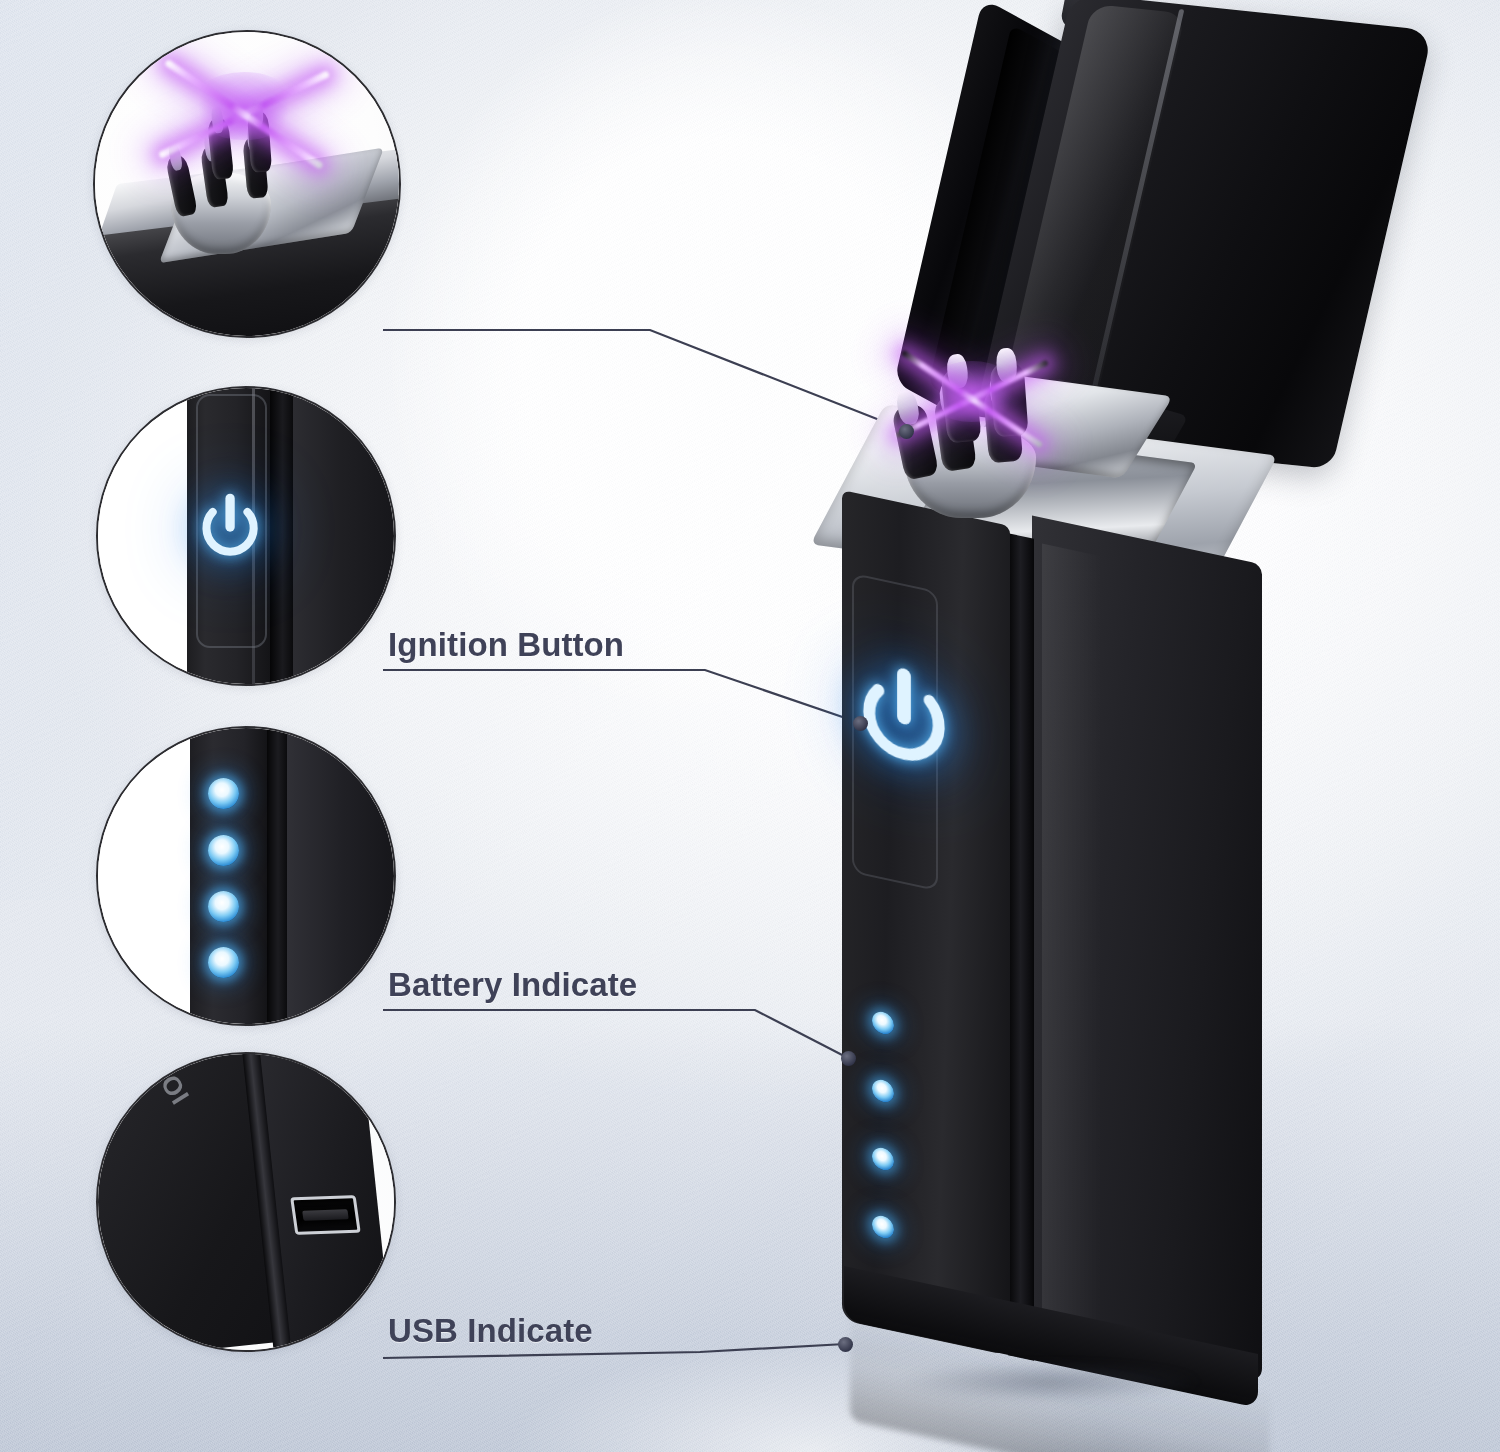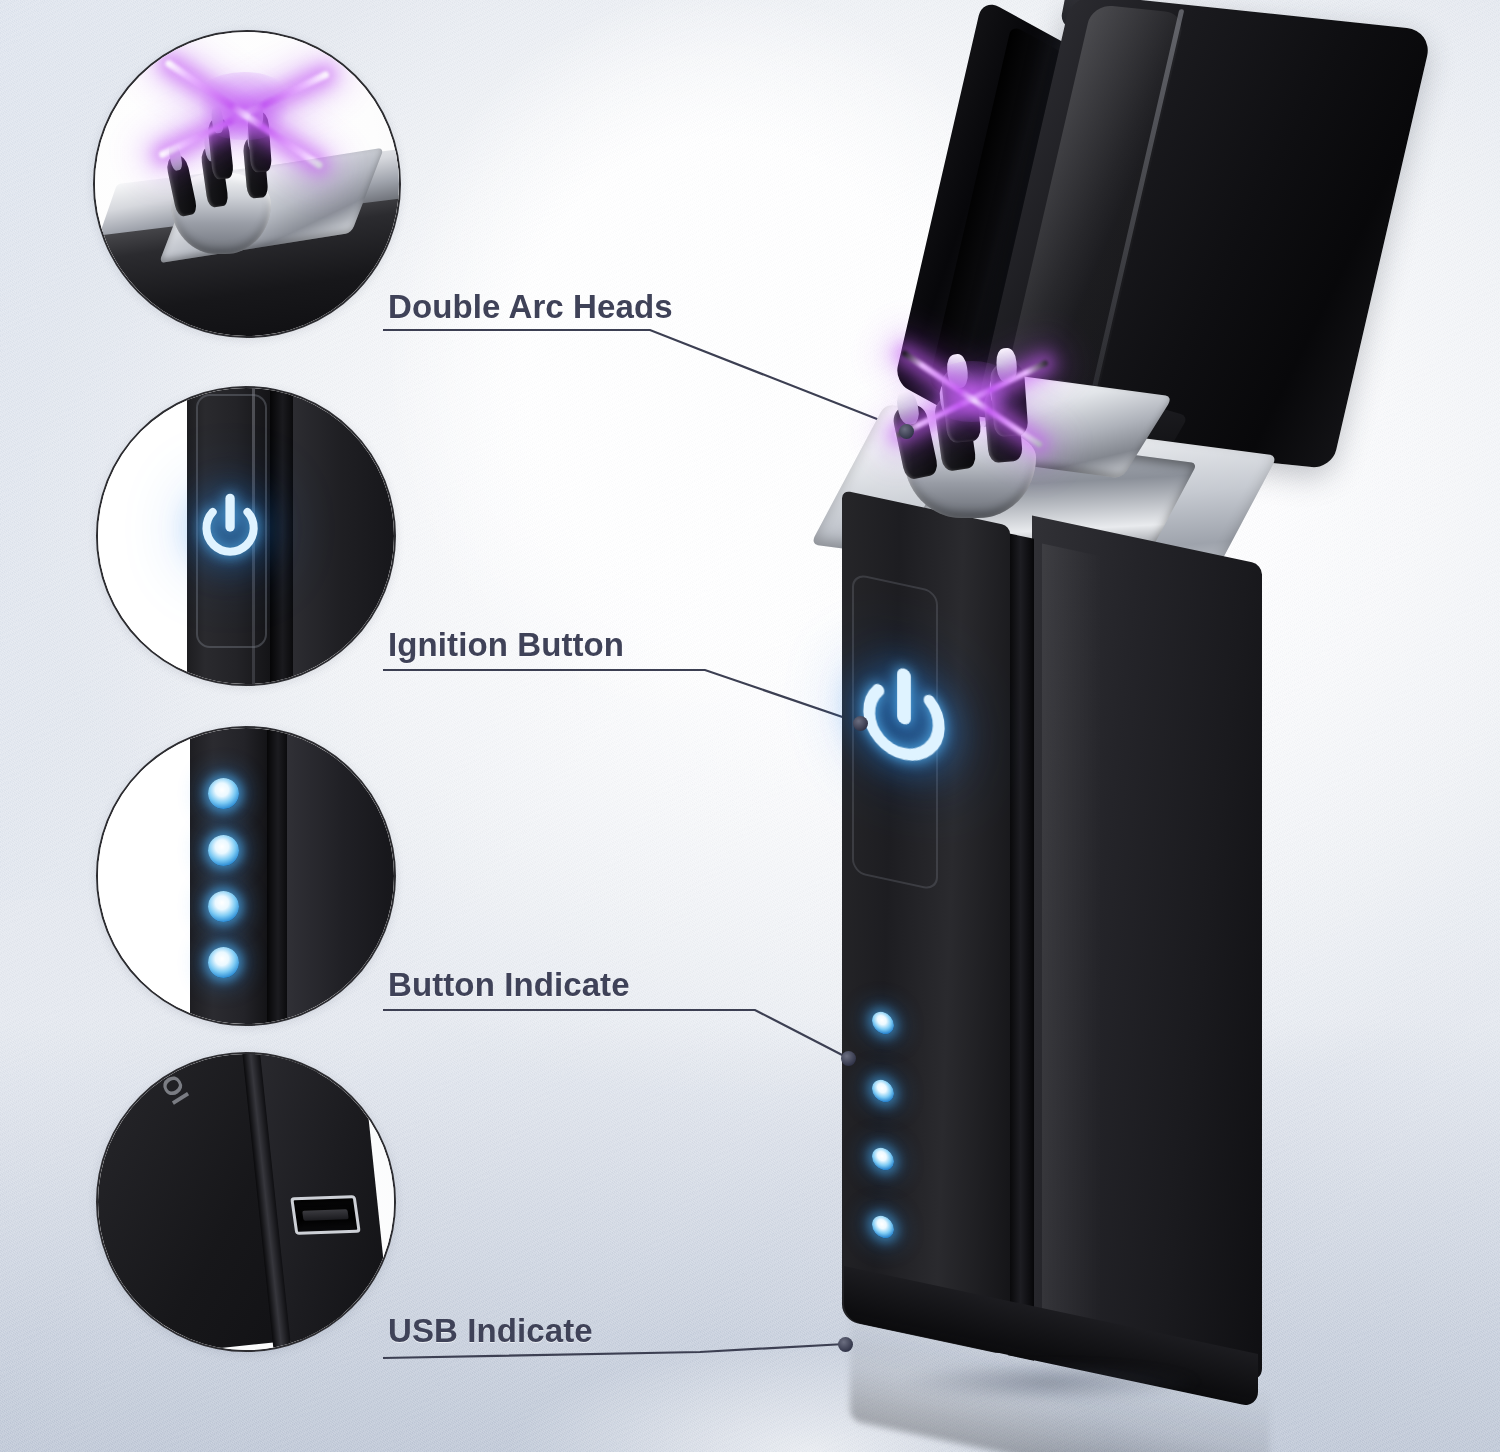--- a/index.html
+++ b/index.html
@@ -379,25 +379,24 @@
 
     <polyline points="383,330 650,330 905,430" fill="none" stroke="#3c3f52" stroke-width="2.2"></polyline>
 
     <polyline points="383,670 705,670 860,723" fill="none" stroke="#3c3f52" stroke-width="2.2"></polyline>
 
     <polyline points="383,1010 755,1010 848,1058" fill="none" stroke="#3c3f52" stroke-width="2.2"></polyline>
 
     <polyline points="383,1358 700,1352 845,1344" fill="none" stroke="#3c3f52" stroke-width="2.2"></polyline>
   </svg>
 
-  <div class="label" style="left:388px; top:288px;">Double Arc Heads</div>
 
   <div class="label" style="left:388px; top:626px;">Ignition Button</div>
 
-  <div class="label" style="left:388px; top:966px;">Button Indicate</div>
+  <div class="label" style="left:388px; top:966px;">Battery Indicate</div>
 
   <div class="label" style="left:388px; top:1312px;">USB Indicate</div>
 
   <div class="circ" style="left:93px; top:30px; width:308px; height:308px;">
     <div class="circ-inner">
       <div class="c1-white"></div>
       <div class="c1-body"></div>
       <div class="c1-bodytop"></div>
       <div class="c1-chrome-plate"></div>
       <div class="c1-bowl"></div>

